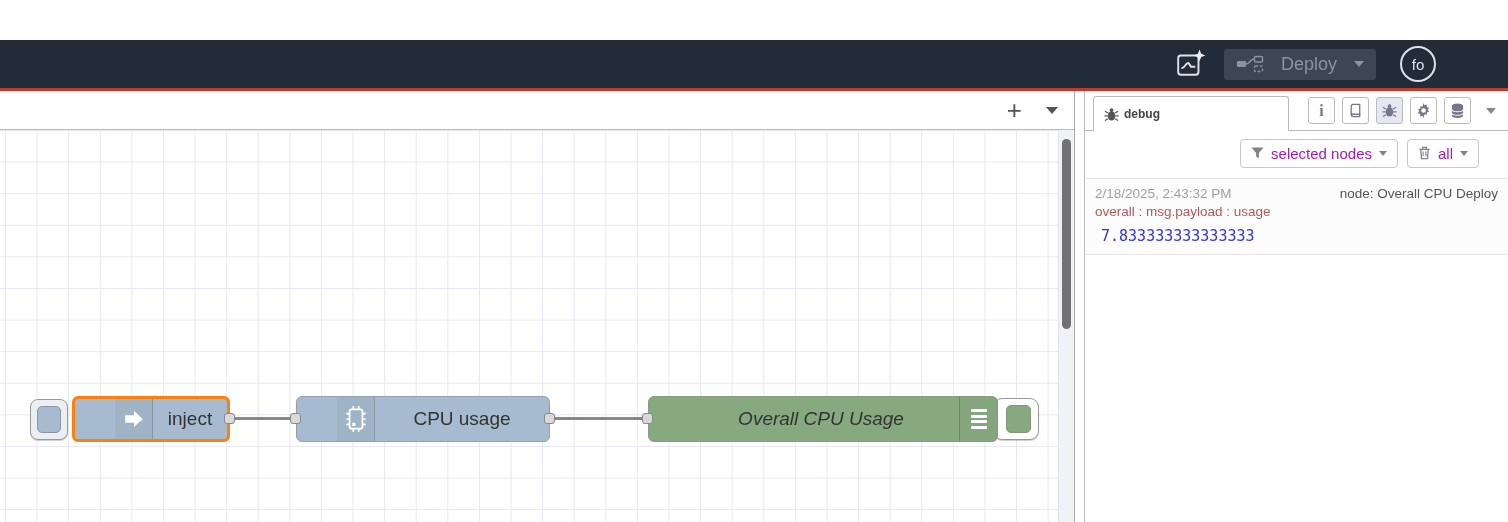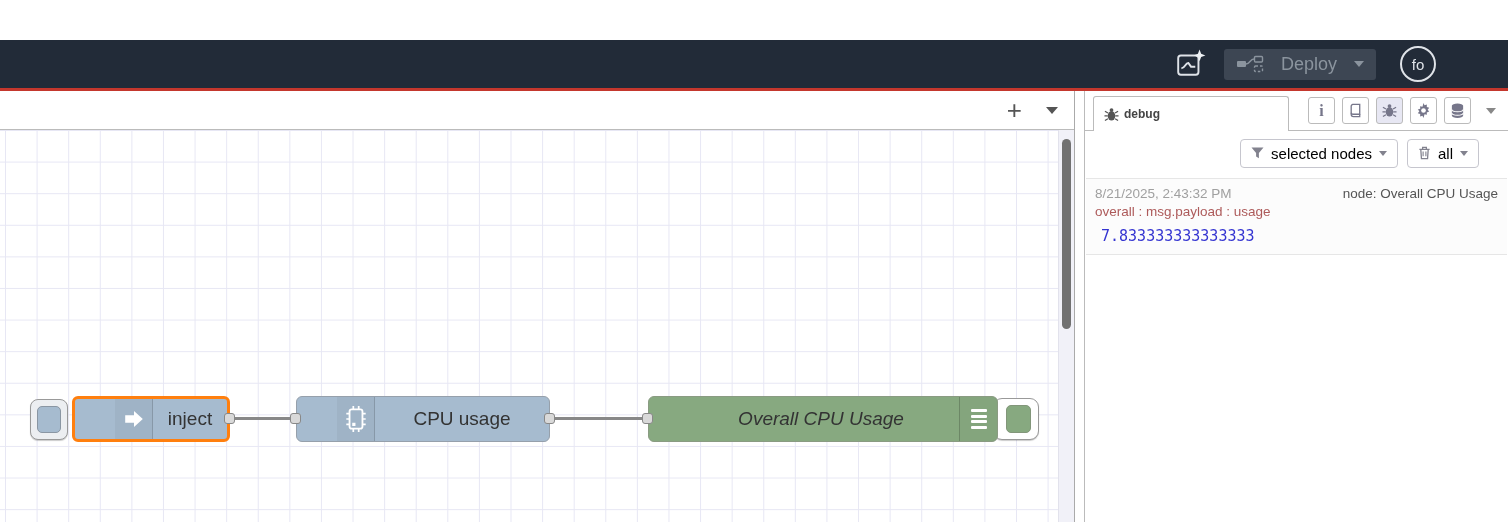--- a/index.html
+++ b/index.html
@@ -97,21 +97,21 @@
   .sb-toolbtn { width:27px; height:27px; border:1px solid #bbb; border-radius:3px;
                 display:flex; align-items:center; justify-content:center;
                 background:#fff; cursor:pointer; }
   .sb-toolbtn.active { background:#e7e7f3; }
   .sb-caret { color:#888; margin-left:8px; cursor:pointer; }
 
   .sb-filterrow { height:44px; display:flex; align-items:center; justify-content:flex-end;
                   gap:9px; padding-right:29px; background:#fff; }
   .sb-filterbtn { height:29px; border:1px solid #c6c6ce; border-radius:4px;
                   display:flex; align-items:center; gap:7px; padding:0 10px;
-                  color:#000000; font-size:15px; background:#fff; cursor:pointer; }
+                  color:#a21caf; font-size:15px; background:#fff; cursor:pointer; }
   .sb-filterbtn .caret-down { border-top-color:#82828e; border-left-width:4.5px;
                   border-right-width:4.5px; border-top-width:5.5px; }
 
   .debug-msg { margin:3px 1px 0 1px; background:#fcfcfc;
                border-top:1px solid #e6e6e6; border-bottom:1px solid #e6e6e6;
                padding:7px 9px 9px 9px; }
   .dm-meta { display:flex; justify-content:space-between; font-size:13.5px; }
   .dm-time { color:#a0a0a0; }
   .dm-node { color:#555; }
   .dm-prop { margin-top:3px; font-size:13.5px; color:var(--debug-path-red,#ad5a5a); }
@@ -278,21 +278,21 @@
           <path d="M1.5 3.5 h11 M5 3.5 V1.5 h4 v2 M3 3.5 l.7 10 h6.6 l.7 -10" fill="none" stroke="#82828e" stroke-width="1.4"></path>
           <path d="M5.5 6 v5 M8.5 6 v5" stroke="#82828e" stroke-width="1.2"></path>
         </svg>
         <span>all</span>
         <span class="caret-down"></span>
       </div>
     </div>
 
     <div class="debug-msg">
       <div class="dm-meta">
-        <span class="dm-time">8/21/2025, 2:43:32 PM</span>
-        <span class="dm-node">node: Overall CPU Usage</span>
+        <span class="dm-time">2/18/2025, 2:43:32 PM</span>
+        <span class="dm-node">node: Overall CPU Deploy</span>
       </div>
       <div class="dm-prop">overall : msg.payload : usage</div>
       <div class="dm-value">7.833333333333333</div>
     </div>
 
   </div>
 </div>
 
 </body></html>

